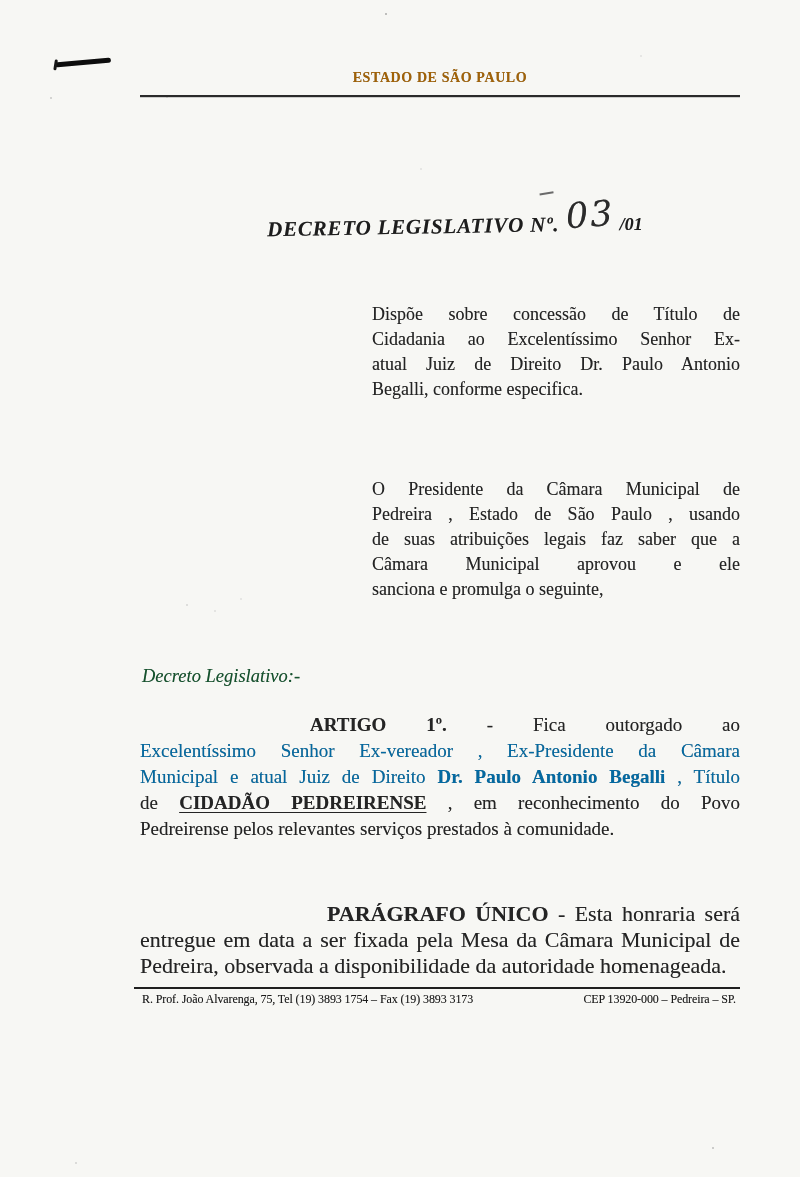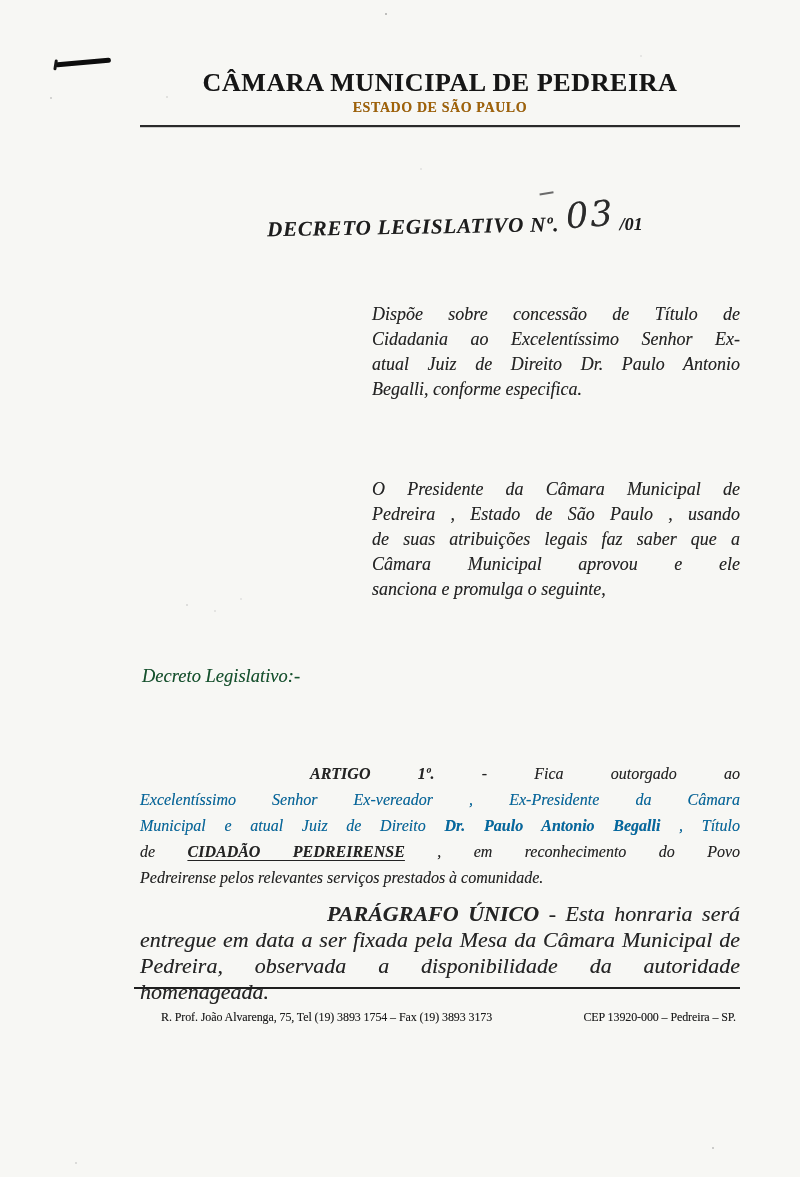--- a/index.html
+++ b/index.html
@@ -65,57 +65,56 @@
   }
   .dt-number {
     display: inline-block; font-size: 35px; font-weight: 400;
     font-family: "DejaVu Serif", serif; letter-spacing: 2px;
     position: relative; top: -4px; margin-left: 7px;
     transform: rotate(-3deg); color: #2b2b2b;
   }
   .dt-year { font-size: 18px; margin-left: 5px; }
 
   
-  .para { position: absolute; font-style: italic; }
+  .para { position: absolute; }
   .para .tline { text-align: justify; text-align-last: justify; }
   .para .tline.last { text-align-last: left; }
   .para .tline:first-child { padding-left: var(--indent, 0px); }
   .bold { font-weight: 700; }
   .bold-underline { font-weight: 700; text-decoration: underline; text-underline-offset: 3px; }
 
   .ementa   { left: 372px; top: 302px; width: 368px; font-size: 18px; line-height: 25px; }
   .preamble { left: 372px; top: 477px; width: 368px; font-size: 18px; line-height: 25px; }
-  .artigo   { left: 140px; top: 761px; width: 600px; font-size: 16px; line-height: 26px; }
+  .artigo   { left: 140px; top: 712px; width: 600px; font-size: 19px; line-height: 26px; }
   .artigo .tline:nth-child(2), .artigo .tline:nth-child(3) { color: #0369a1; }
   .paragrafo{ left: 140px; top: 901px; width: 600px; font-size: 22px; line-height: 26px; }
 
   .decree-label {
     position: absolute; left: 142px; top: 666px;
     font-style: italic; font-size: 18.5px; color: #14532d;
   }
 
   
   .footer { position: absolute; left: 134px; top: 987px; width: 606px; }
   .footer-rule { height: 2px; background: #1f1f1f; }
   .footer-text {
     display: flex; justify-content: space-between; align-items: baseline;
-    padding: 21px 4px 0 8px;
-    font-size: 12px; letter-spacing: -0.1px; color: #1b1b1b; white-space: nowrap; margin-left: 19px;
+    padding: 3px 4px 0 8px;
+    font-size: 12px; letter-spacing: -0.1px; color: #1b1b1b; white-space: nowrap;
   }
 </style>
 </head>
 <body>
 
 <div class="page">
 
   <div class="pen-mark"></div>
   <div class="specks"></div>
 
   <header class="letterhead">
-    <div class="lh-title">CÂMARA MUNICIPAL DE PEDREIRA</div>
     <div class="lh-subtitle">ESTADO DE SÃO PAULO</div>
     <div class="lh-rule"></div>
   </header>
 
   <div class="doc-title">
     <span class="dt-prefix">DECRETO LEGISLATIVO Nº.</span><span class="stray"></span><span class="dt-number">03</span><span class="dt-year">/01</span>
   </div>
 
   <section class="para ementa">
       <div class="tline"><span>Dispõe sobre concessão de Título de</span></div>

